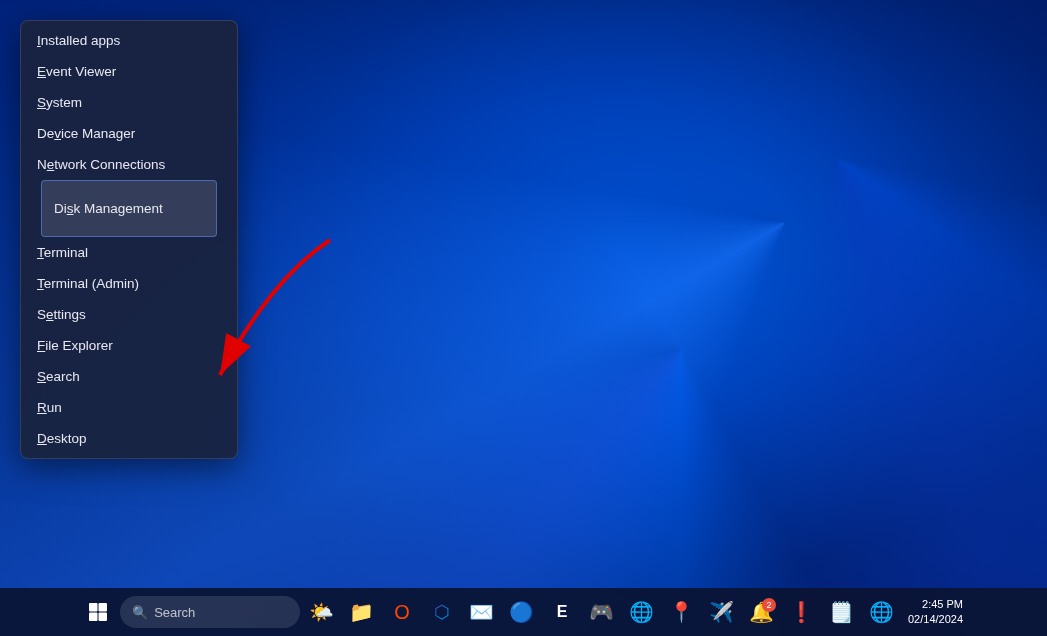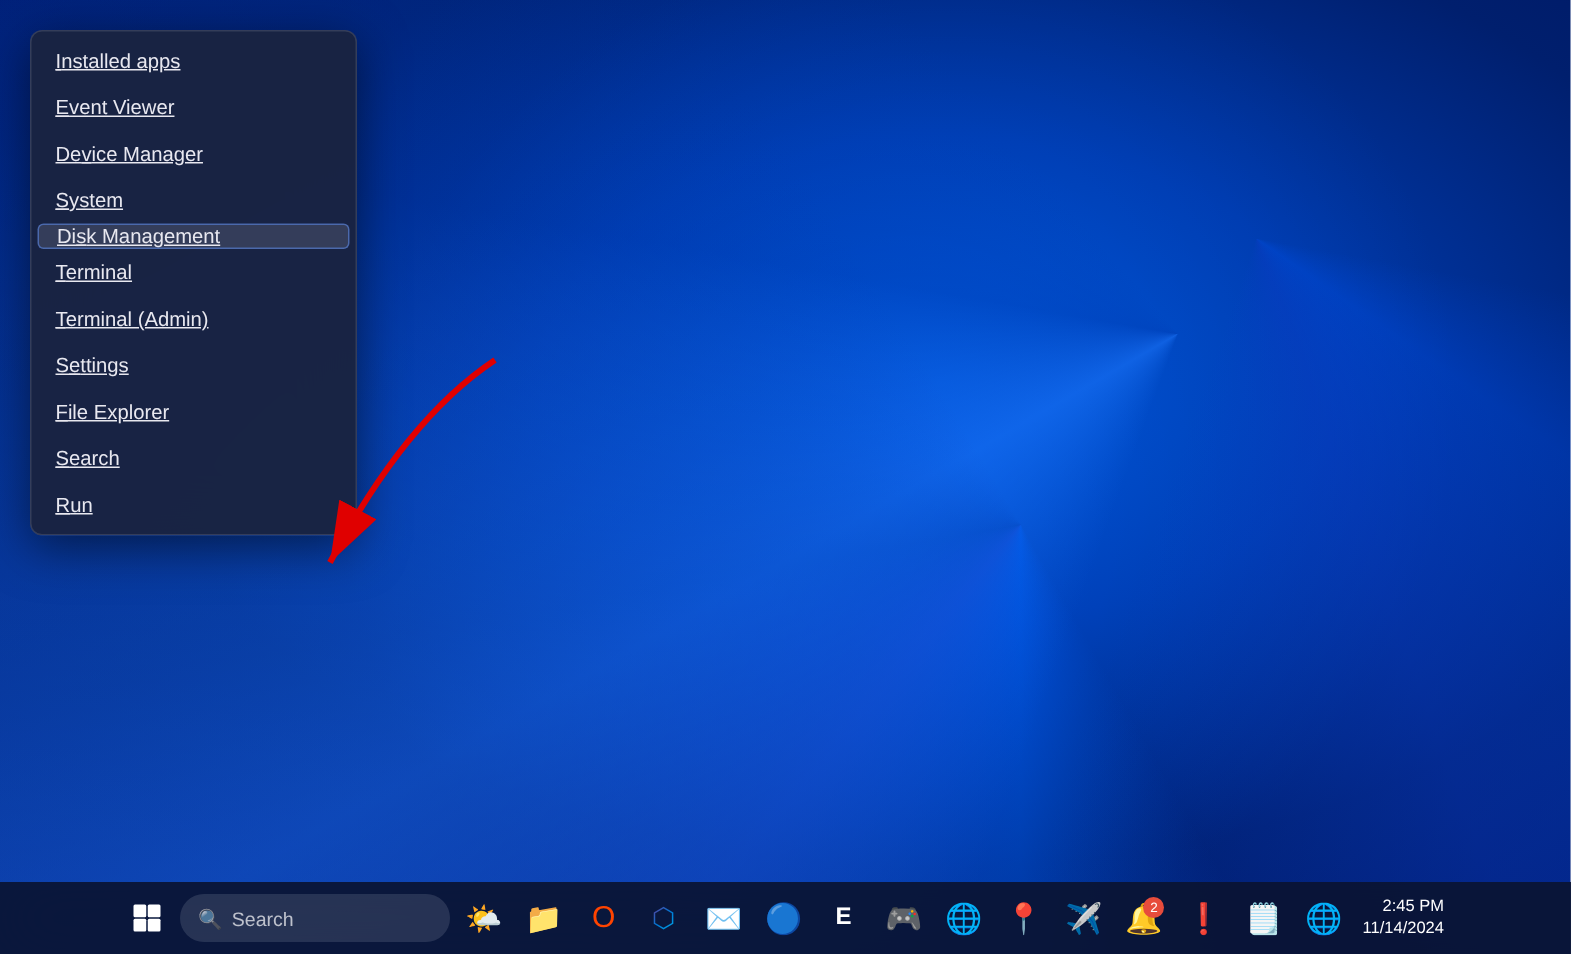--- a/index.html
+++ b/index.html
@@ -147,28 +147,27 @@
     .menu-item {
       display: flex;
       align-items: flex-end;
       justify-content: space-between;
       padding: 8px 16px;
       color: #e8e8f0;
       font-size: 13.5px;
       cursor: pointer;
       user-select: none;
       position: relative;
-      text-decoration: underline;
     }
     .menu-item.highlighted {
       background: rgba(255,255,255,0.12);
       border: 1px solid rgba(100,150,255,0.5);
       border-radius: 4px;
-      margin: 0 4px;
-      padding: 0 12px;
+      margin: 0 20px;
+      padding: 20px 12px;
     }
 
     .menu-item-text {
       flex: 1;
     }
     .menu-item-arrow {
       font-size: 11px;
       color: rgba(255,255,255,0.5);
     }
 
@@ -237,24 +236,27 @@
 
   <div class="context-menu">
 
   <div class="menu-item">
         <span class="menu-item-text"><u>I</u>nstalled apps</span>
       </div>
       <div class="menu-item">
         <span class="menu-item-text"><u>E</u>vent Viewer</span>
       </div>
       <div class="menu-item">
+        <span class="menu-item-text"><u>S</u>ystem</span>
+      </div>
+      <div class="menu-item">
         <span class="menu-item-text">De<u>v</u>ice Manager</span>
       </div>
       <div class="menu-item">
-        <span class="menu-item-text"><u>S</u>ystem</span>
+        <span class="menu-item-text">N<u>e</u>twork Connections</span>
       </div>
       <div class="menu-item highlighted">
         <span class="menu-item-text">Di<u>s</u>k Management</span>
       </div>
       <div class="menu-item">
         <span class="menu-item-text"><u>T</u>erminal</span>
       </div>
       <div class="menu-item">
         <span class="menu-item-text"><u>T</u>erminal (Admin)</span>
       </div>
@@ -262,20 +264,23 @@
         <span class="menu-item-text">S<u>e</u>ttings</span>
       </div>
       <div class="menu-item">
         <span class="menu-item-text"><u>F</u>ile Explorer</span>
       </div>
       <div class="menu-item">
         <span class="menu-item-text"><u>S</u>earch</span>
       </div>
       <div class="menu-item">
         <span class="menu-item-text"><u>R</u>un</span>
+      </div>
+      <div class="menu-item">
+        <span class="menu-item-text"><u>D</u>esktop</span>
       </div>
     </div>
 
   <svg class="red-arrow" width="200" height="180" viewBox="0 0 200 180">
     <defs>
       <marker id="arrowhead" markerWidth="10" markerHeight="7" refX="10" refY="3.5" orient="auto">
         <polygon points="0 0, 10 3.5, 0 7" fill="#e00000"></polygon>
       </marker>
     </defs>
     <path d="M 160 20 Q 100 60 50 155" stroke="#e00000" stroke-width="4" fill="none" marker-end="url(#arrowhead)"></path>
@@ -344,18 +349,18 @@
       <div class="tb-icon">
         <span style="font-size:20px;">🗒️</span>
       </div>
       <div class="tb-icon">
         <span style="font-size:20px;">🌐</span>
       </div>
 
       <div class="system-tray">
         <div class="time-display">
           <span>2:45 PM</span>
-          <span>11/14/2024</span>
+          <span>02/14/2024</span>
         </div>
       </div>
     </div>
   </div>
 </div>
 
 </body></html>

